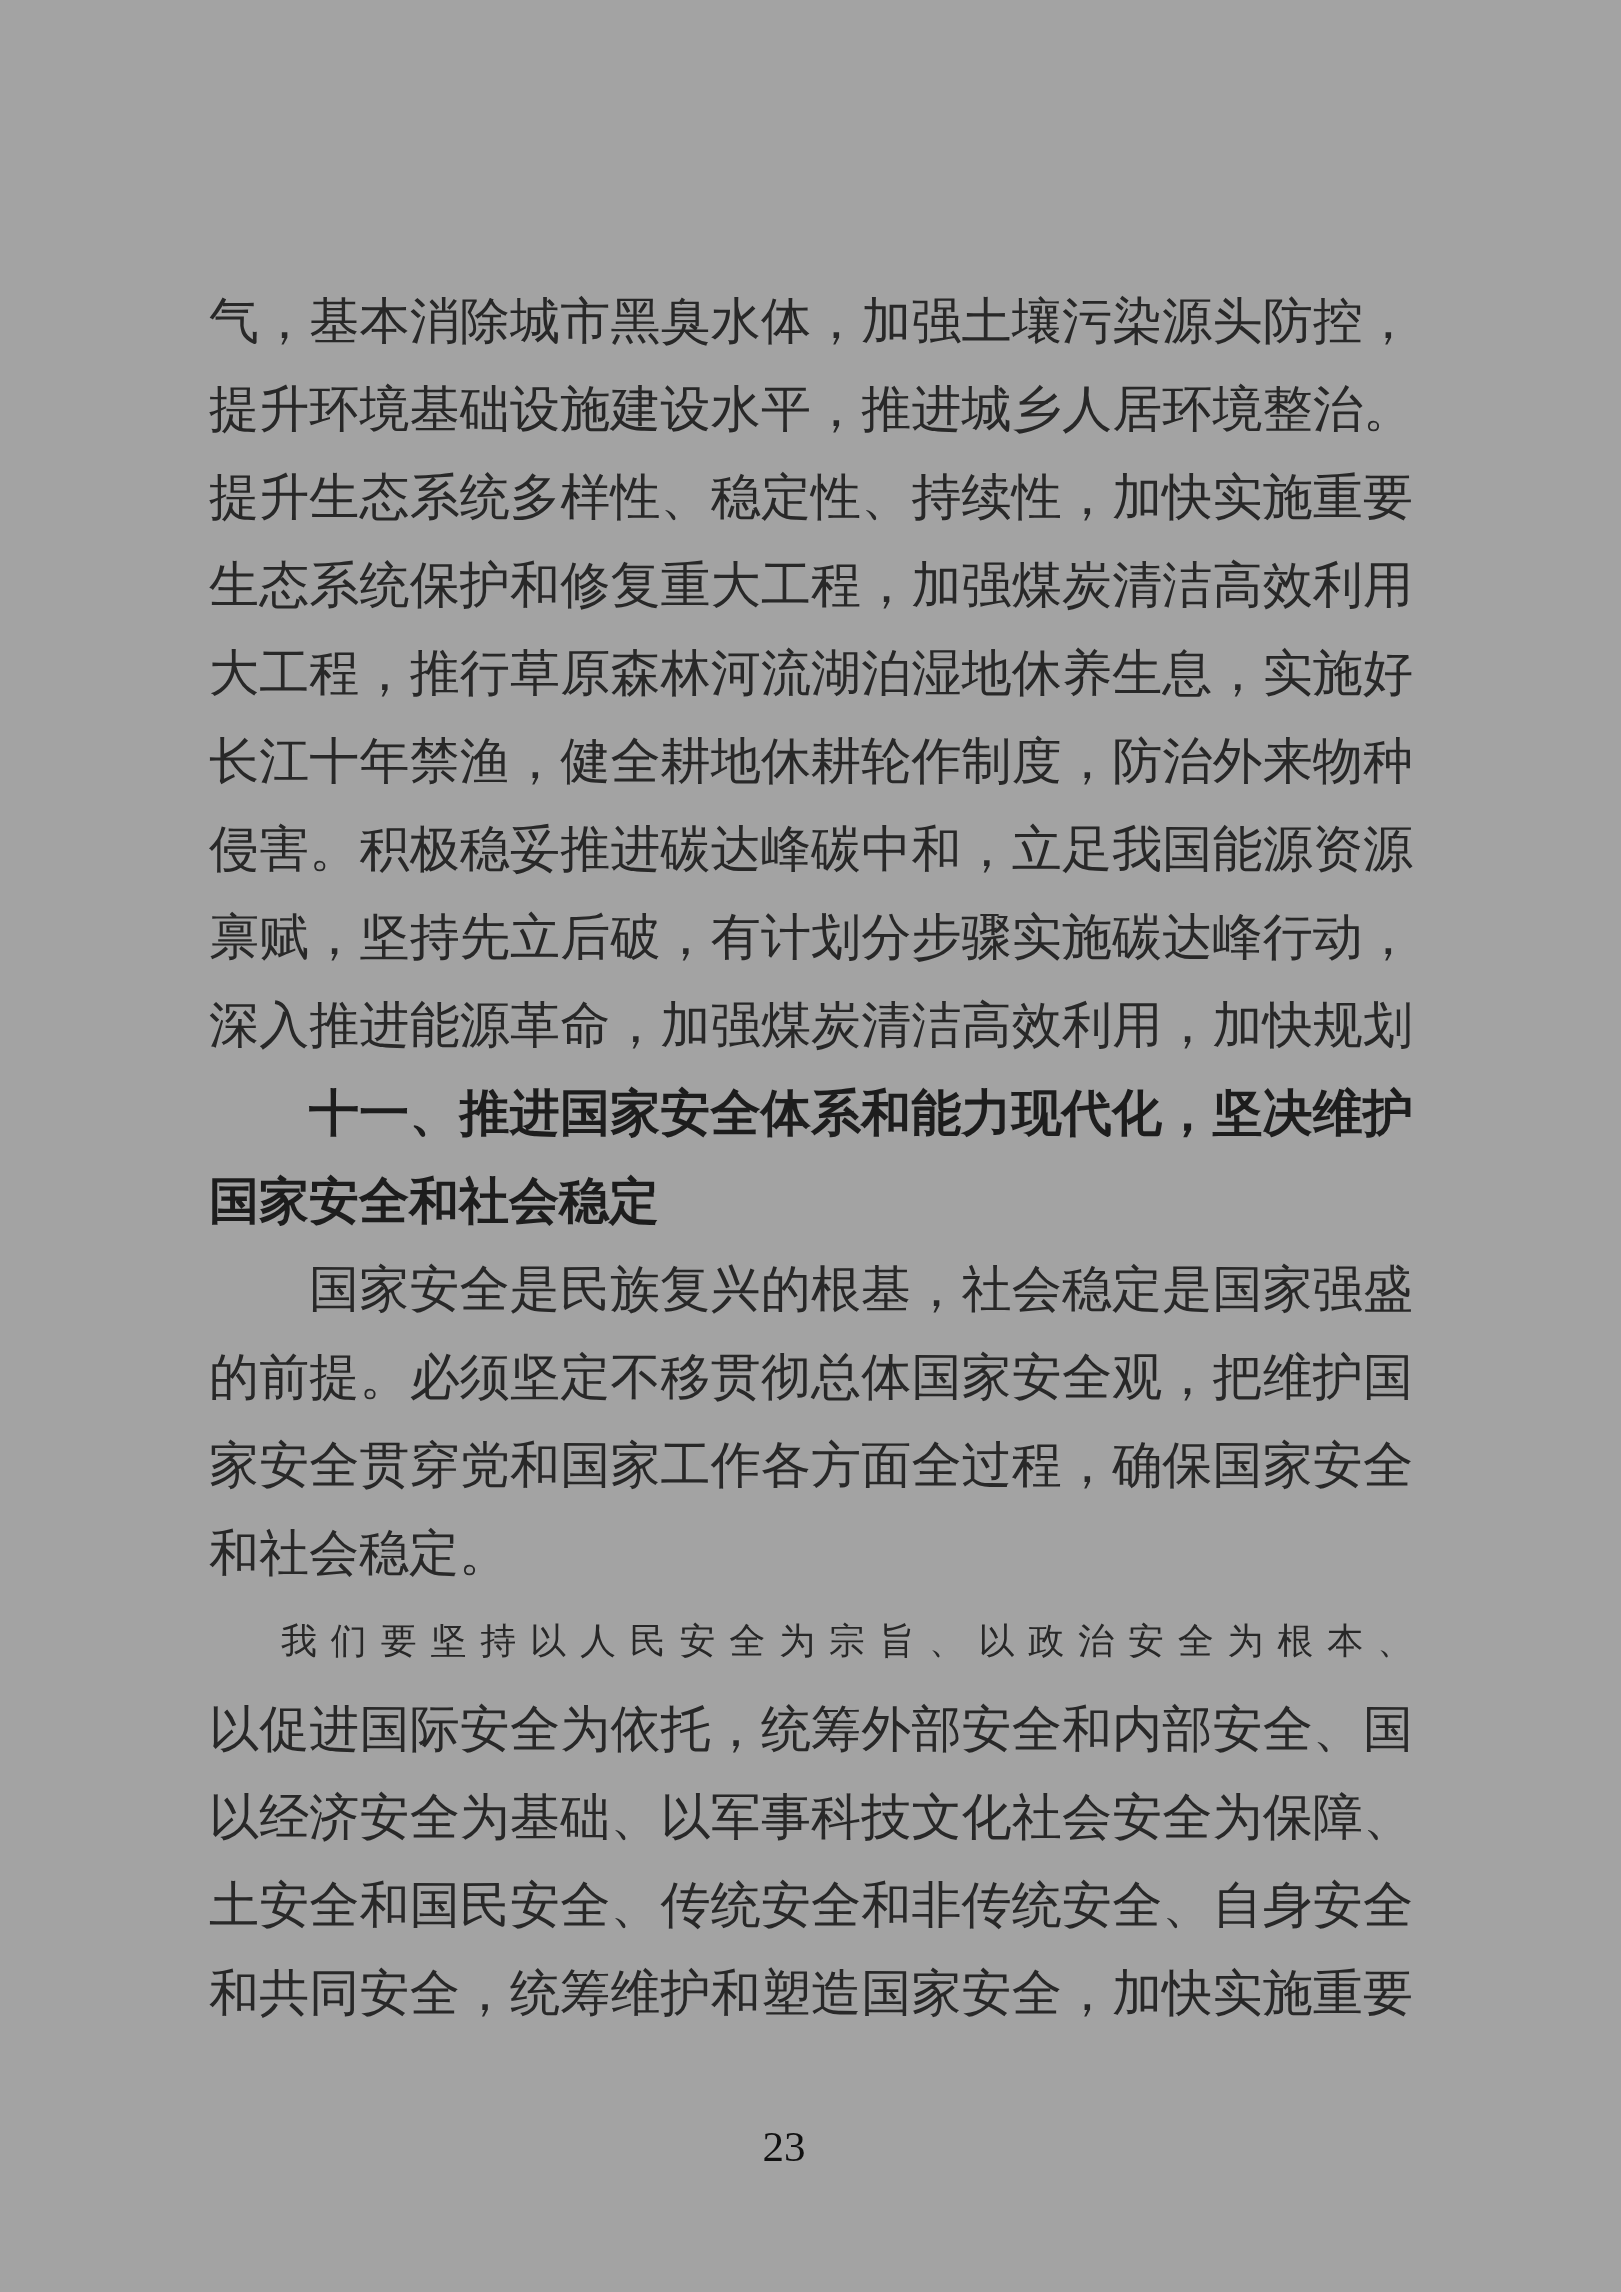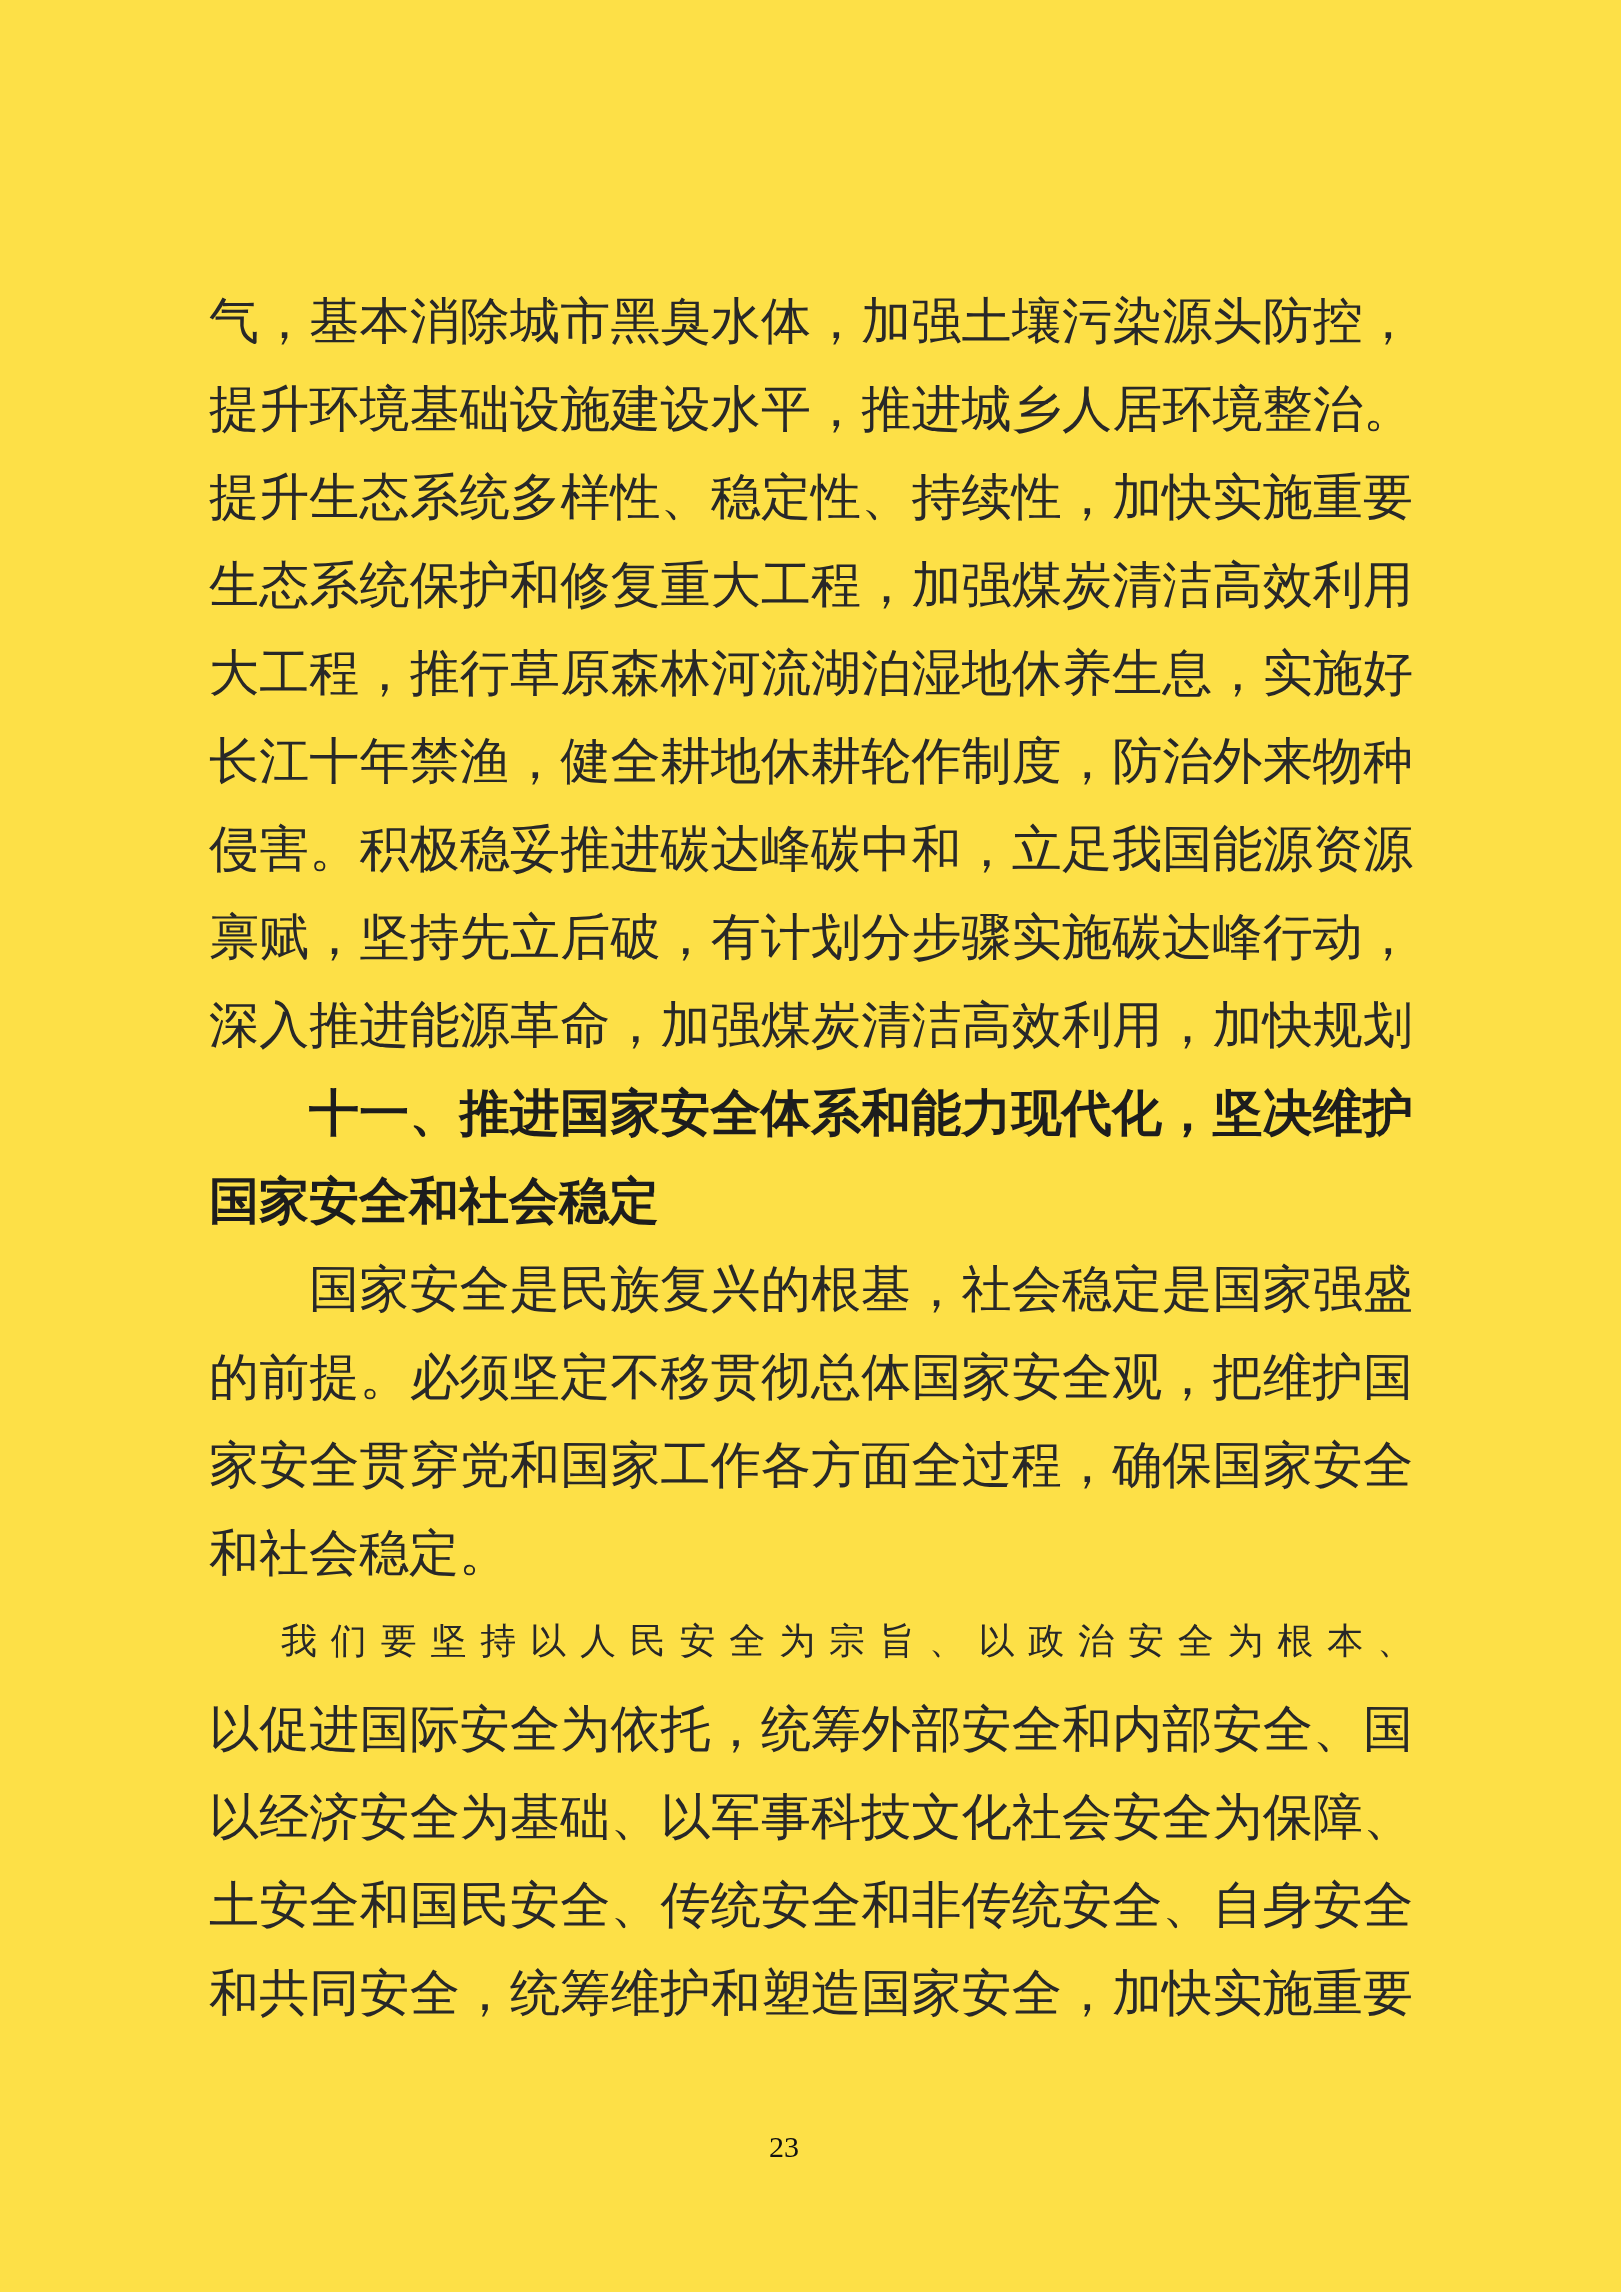--- a/index.html
+++ b/index.html
@@ -12,21 +12,21 @@
     height: 2293px;
     position: relative;
     overflow: hidden;
   }
   .page {
     position: absolute;
     left: 0;
     top: 0;
     width: 1621px;
     height: 2293px;
-    background: #fde047;
+    background: #a3a3a3;
     color: #282828;
     font-family: "Liberation Serif", "DejaVu Serif", serif;
   }
   .content {
     position: absolute;
     left: 209px;
     top: 277px;
     width: 1204px;
     font-size: 50px;
     line-height: 88px;
@@ -52,21 +52,21 @@
   
   .squeeze {
     font-size: 36px;
   }
   .footer {
     position: absolute;
     left: 0;
     top: 2119px;
     width: 1568px;
     text-align: center;
-    font-size: 30px;
+    font-size: 43px;
     line-height: 55px;
     color: #111111;
     font-family: "Liberation Serif", "DejaVu Serif", serif;
   }
 </style>
 </head>
 <body>
 
 <div class="page">
 

